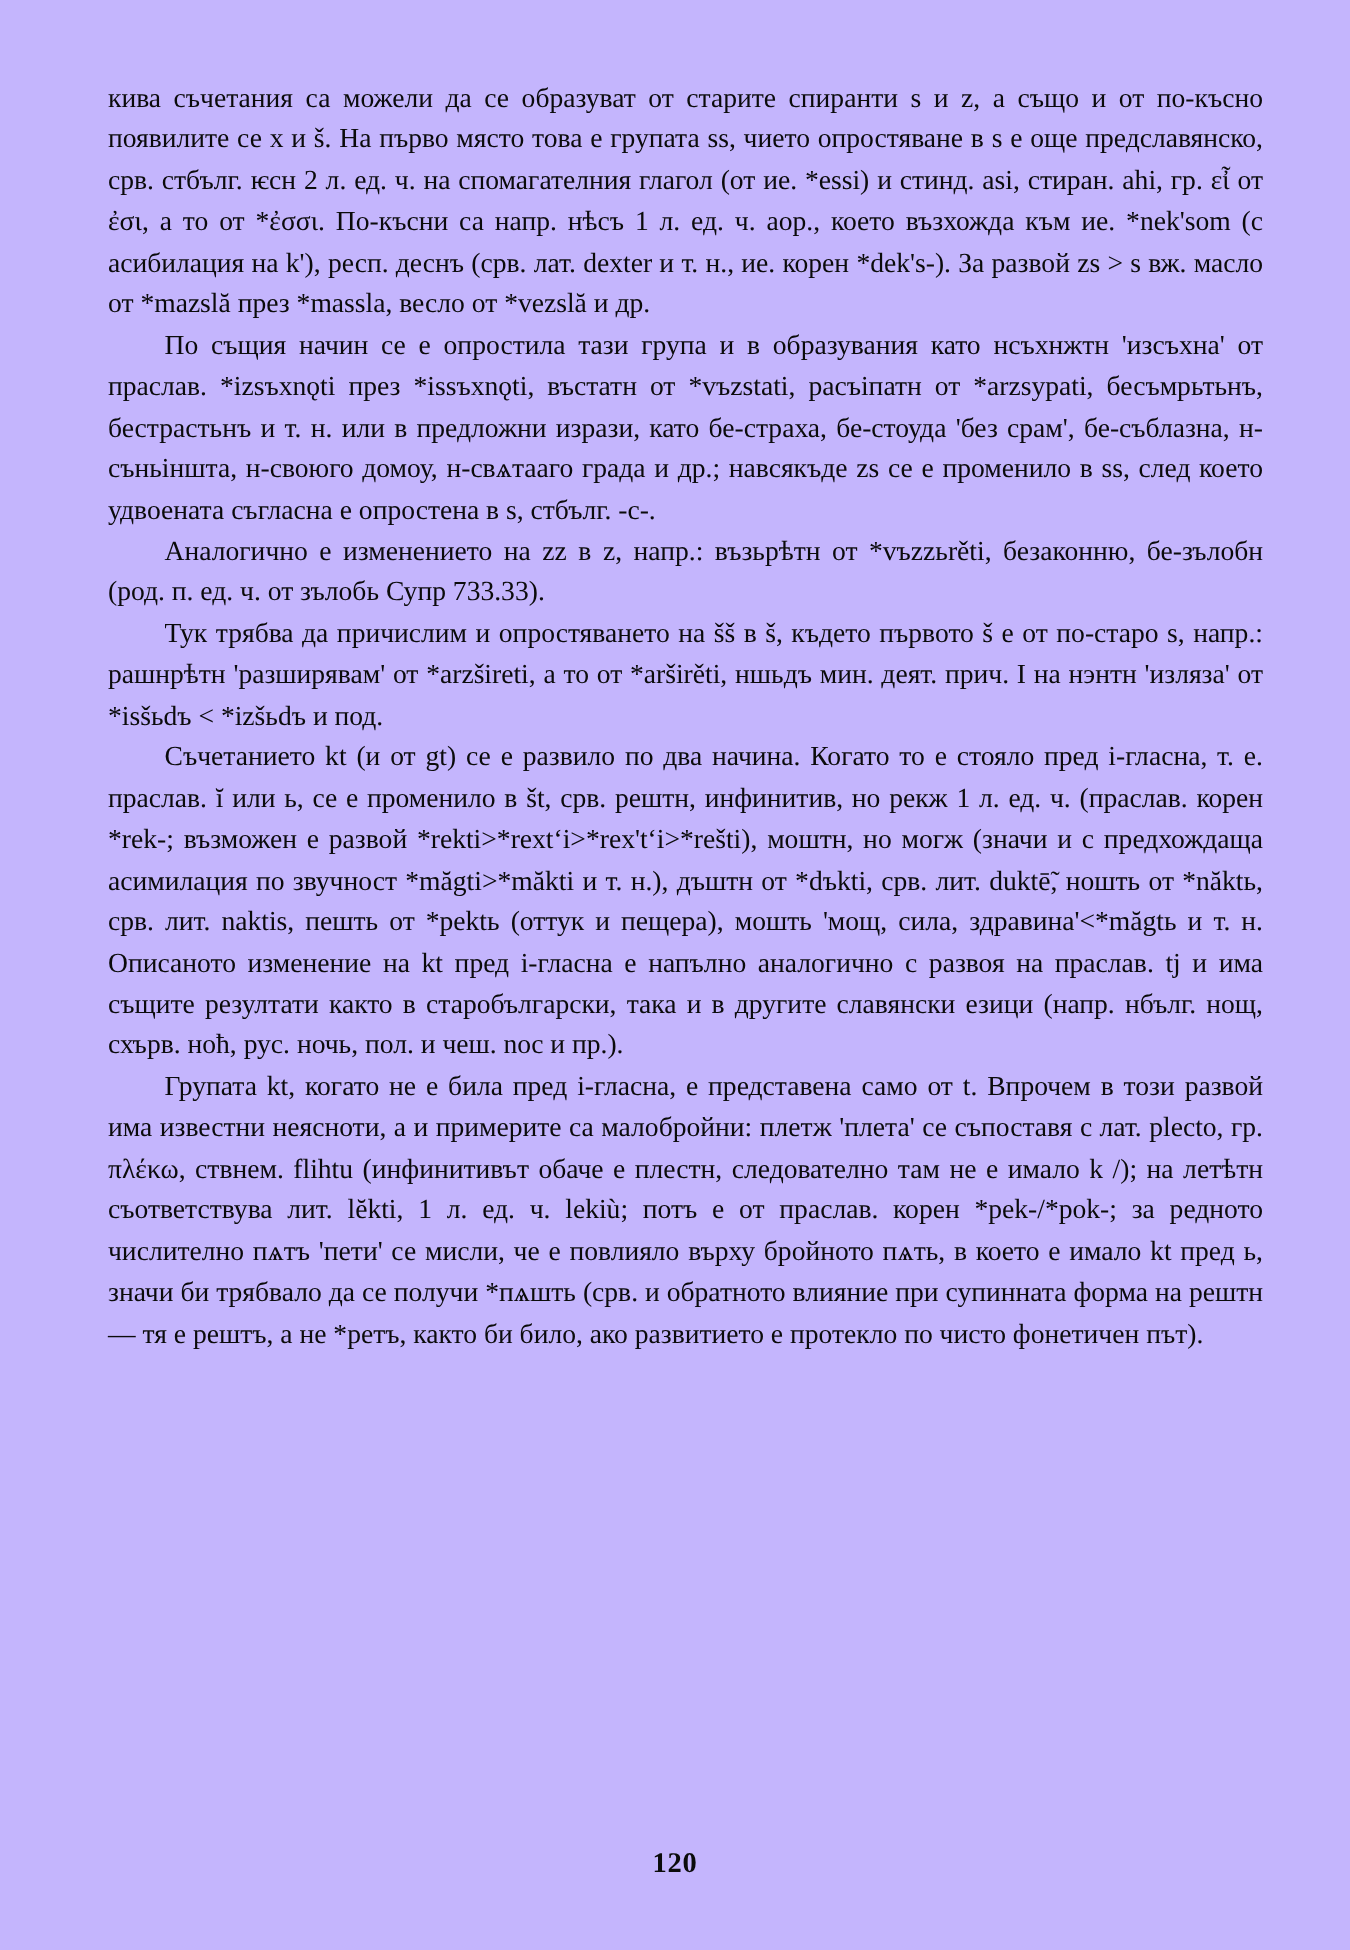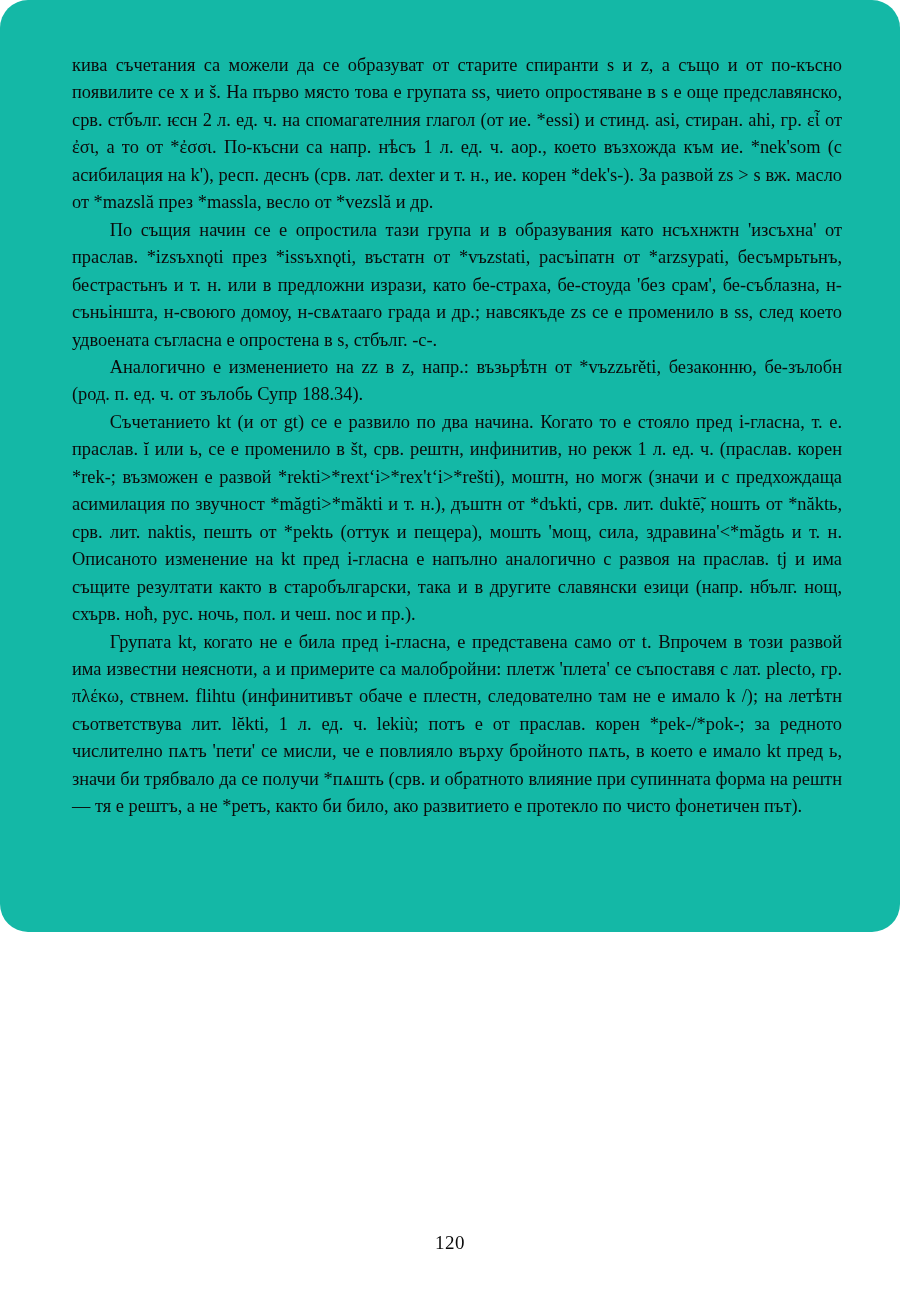--- a/index.html
+++ b/index.html
@@ -10,25 +10,24 @@
   body {
     width: 900px;
     height: 1300px;
     overflow: hidden;
     font-family: "Liberation Serif", "DejaVu Serif", serif;
     color: #111111;
   }
   .page {
     position: relative;
     width: 900px;
-    height: 932px;
-    background: #14b8a6;
+    height: 1300px;
+    background: #c4b5fd;
     box-sizing: border-box;
     padding: 52px 58px 0 72px;
-    border-radius: 28px;
   }
   .body-text {
     font-size: 18.4px;
     line-height: 27.45px;
     text-align: justify;
     text-justify: inter-word;
     color: #0b0b0b;
     -webkit-font-smoothing: none;
   }
   p.para {
@@ -38,39 +37,40 @@
   p.para.indent {
     text-indent: 2.05em;
   }
   .folio {
     position: absolute;
     left: 0;
     right: 0;
     top: 1232px;
     text-align: center;
     font-family: "Liberation Serif", "DejaVu Serif", serif;
-    font-weight: normal;
+    font-weight: bold;
     font-size: 19px;
     letter-spacing: 0.5px;
     color: #0b0b0b;
   }
 </style>
 </head>
 <body>
 
 <div class="page">
 
   <div class="body-text">
 
     <p class="para"><span>кива съчетания са можели да се образуват от старите спиранти s и z, а също и от по-късно появилите се x и š. На първо място това е групата ss, чието опростяване в s е още предславянско, срв. стбълг. ѥсн 2 л. ед. ч. на спомагателния глагол (от ие. *essi) и стинд. asi, стиран. ahi, гр. εἶ от ἐσι, а то от *ἐσσι. По-късни са напр. нѣсъ 1 л. ед. ч. аор., което възхожда към ие. *nek'som (с асибилация на k'), респ. деснъ (срв. лат. dexter и т. н., ие. корен *dek's-). За развой zs &gt; s вж. масло от *mazslă през *massla, весло от *vezslă и др.</span></p>
 
     <p class="para indent"><span>По същия начин се е опростила тази група и в образувания като нсъхнжтн 'изсъхна' от праслав. *izsъxnǫti през *issъxnǫti, въстатн от *vъzstati, расъіпатн от *arzsypati, бесъмрьтьнъ, бестрастьнъ и т. н. или в предложни изрази, като бе-страха, бе-стоуда 'без срам', бе-съблазна, н-съньіншта, н-своюго домоу, н-свѧтааго града и др.; навсякъде zs се е променило в ss, след което удвоената съгласна е опростена в s, стбълг. -с-.</span></p>
 
-    <p class="para indent"><span>Аналогично е изменението на zz в z, напр.: възьрѣтн от *vъzzьrěti, безаконню, бе-зълобн (род. п. ед. ч. от зълобь Супр 188.34).</span></p>
+    <p class="para indent"><span>Аналогично е изменението на zz в z, напр.: възьрѣтн от *vъzzьrěti, безаконню, бе-зълобн (род. п. ед. ч. от зълобь Супр 733.33).</span></p>
 
+    <p class="para indent"><span>Тук трябва да причислим и опростяването на šš в š, където първото š е от по-старо s, напр.: рашнрѣтн 'разширявам' от *arzširetі, а то от *aršіrětі, ншьдъ мин. деят. прич. I на нэнтн 'изляза' от *isšьdъ &lt; *izšьdъ и под.</span></p>
 
 
 
     <p class="para indent"><span>Съчетанието kt (и от gt) се е развило по два начина. Когато то е стояло пред i-гласна, т. е. праслав. ĭ или ь, се е променило в št, срв. рештн, инфинитив, но рекж 1 л. ед. ч. (праслав. корен *rek-; възможен е развой *rekti&gt;*rextʻi&gt;*rex'tʻi&gt;*reštі), моштн, но могж (значи и с предхождаща асимилация по звучност *măgti&gt;*măkti и т. н.), дъштн от *dъkti, срв. лит. duktē̃, ношть от *năktь, срв. лит. naktis, пешть от *pektь (оттук и пещера), мошть 'мощ, сила, здравина'&lt;*măgtь и т. н. Описаното изменение на kt пред i-гласна е напълно аналогично с развоя на праслав. tj и има същите резултати както в старобългарски, така и в другите славянски езици (напр. нбълг. нощ, схърв. ноћ, рус. ночь, пол. и чеш. noc и пр.).</span></p>
 
     <p class="para indent"><span>Групата kt, когато не е била пред i-гласна, е представена само от t. Впрочем в този развой има известни неясноти, а и примерите са малобройни: плетж 'плета' се съпоставя с лат. plecto, гр. πλέκω, ствнем. flihtu (инфинитивът обаче е плестн, следователно там не е имало k /); на летѣтн съответствува лит. lĕkti, 1 л. ед. ч. lekiù; потъ е от праслав. корен *pek-/*pok-; за редното числително пѧтъ 'пети' се мисли, че е повлияло върху бройното пѧть, в което е имало kt пред ь, значи би трябвало да се получи *пѧшть (срв. и обратното влияние при супинната форма на рештн — тя е рештъ, а не *ретъ, както би било, ако развитието е протекло по чисто фонетичен път).</span></p>
 
   </div>
 
   <div class="folio">120</div>

